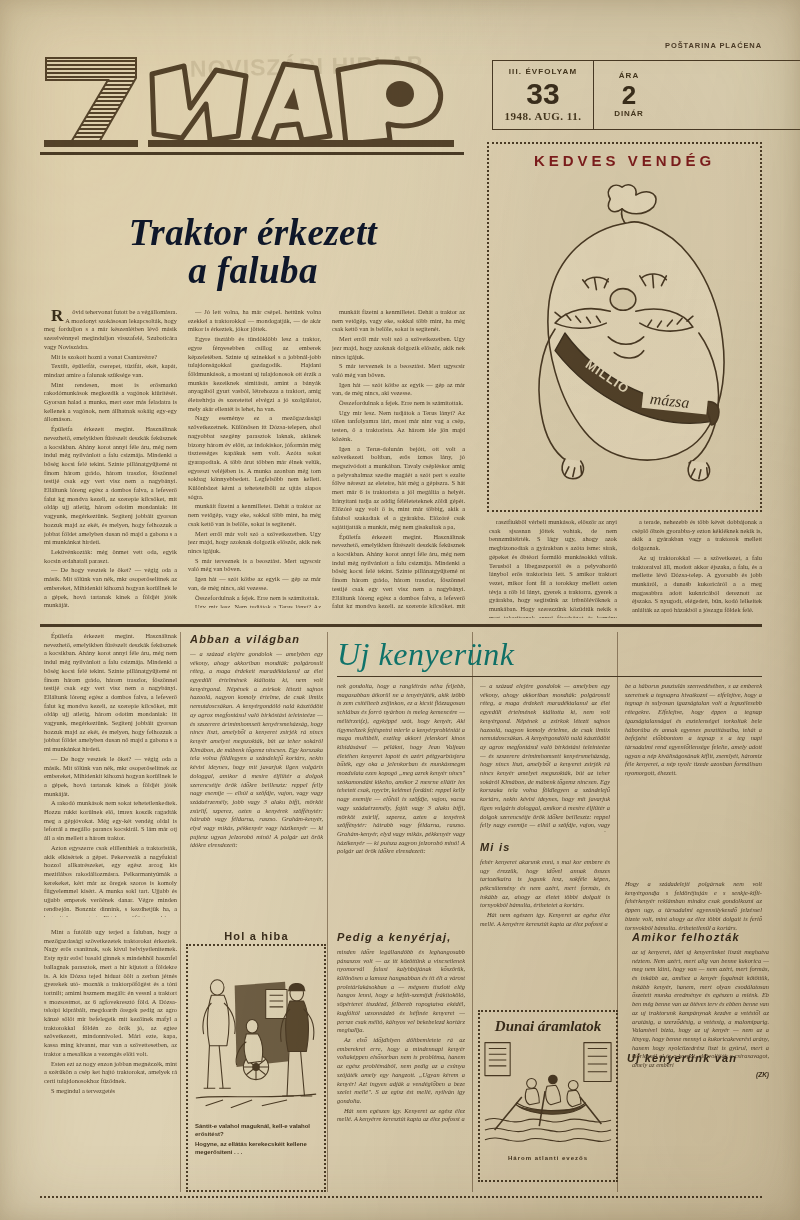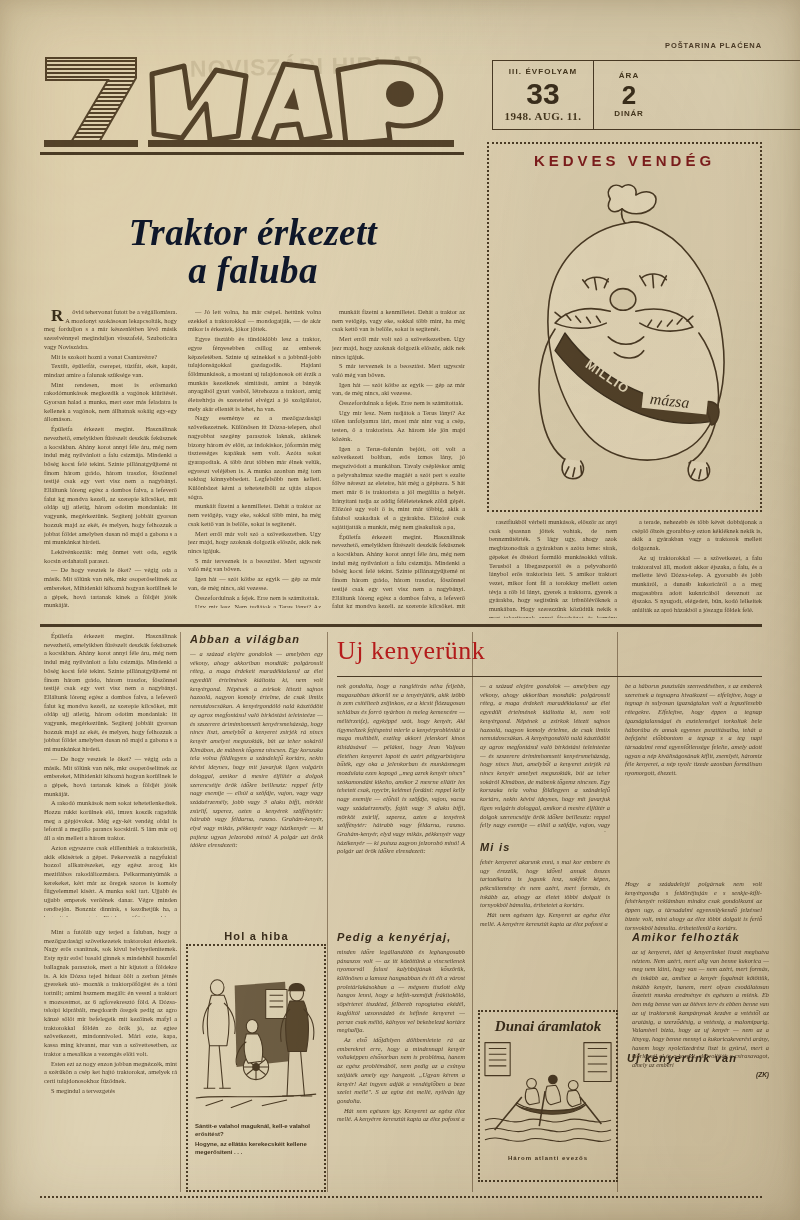--- a/index.html
+++ b/index.html
@@ -140,21 +140,21 @@
     margin:6px 0 3px;color:#3a2d1c;text-indent:0;
   }
   h2.sec.first{margin-top:0;}
   .ital{font-style:italic;}
   .col.ital p{font-style:italic;}
 
   
   .bigtitle{
     position:absolute;
     font-family:"Liberation Serif", serif;
-    font-size:26px;color:#b91c1c;
+    font-style:italic;font-size:32px;color:#0f766e;
     letter-spacing:.5px;
   }
   .boxtitle{
     font-family:"Liberation Serif", serif;
     font-style:italic;font-weight:bold;font-size:15px;
     color:#3a2d1c;text-align:center;padding:3px 0 4px;
   }
 
   
   .dotbox{position:absolute;border:2px dotted #4c3d27;box-sizing:border-box;}

